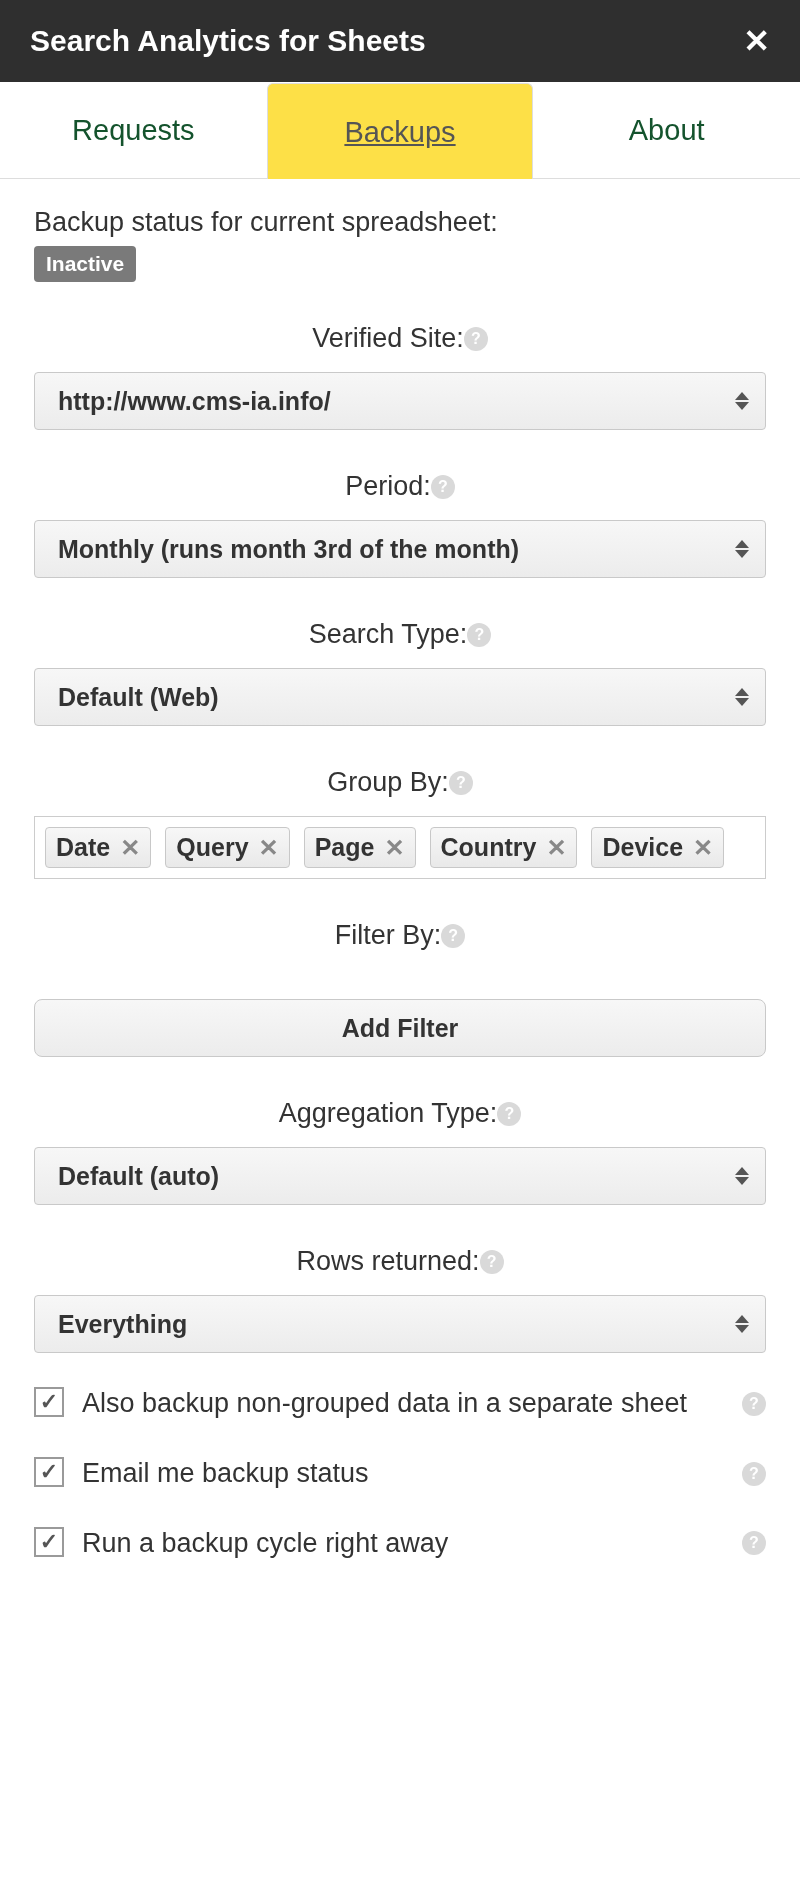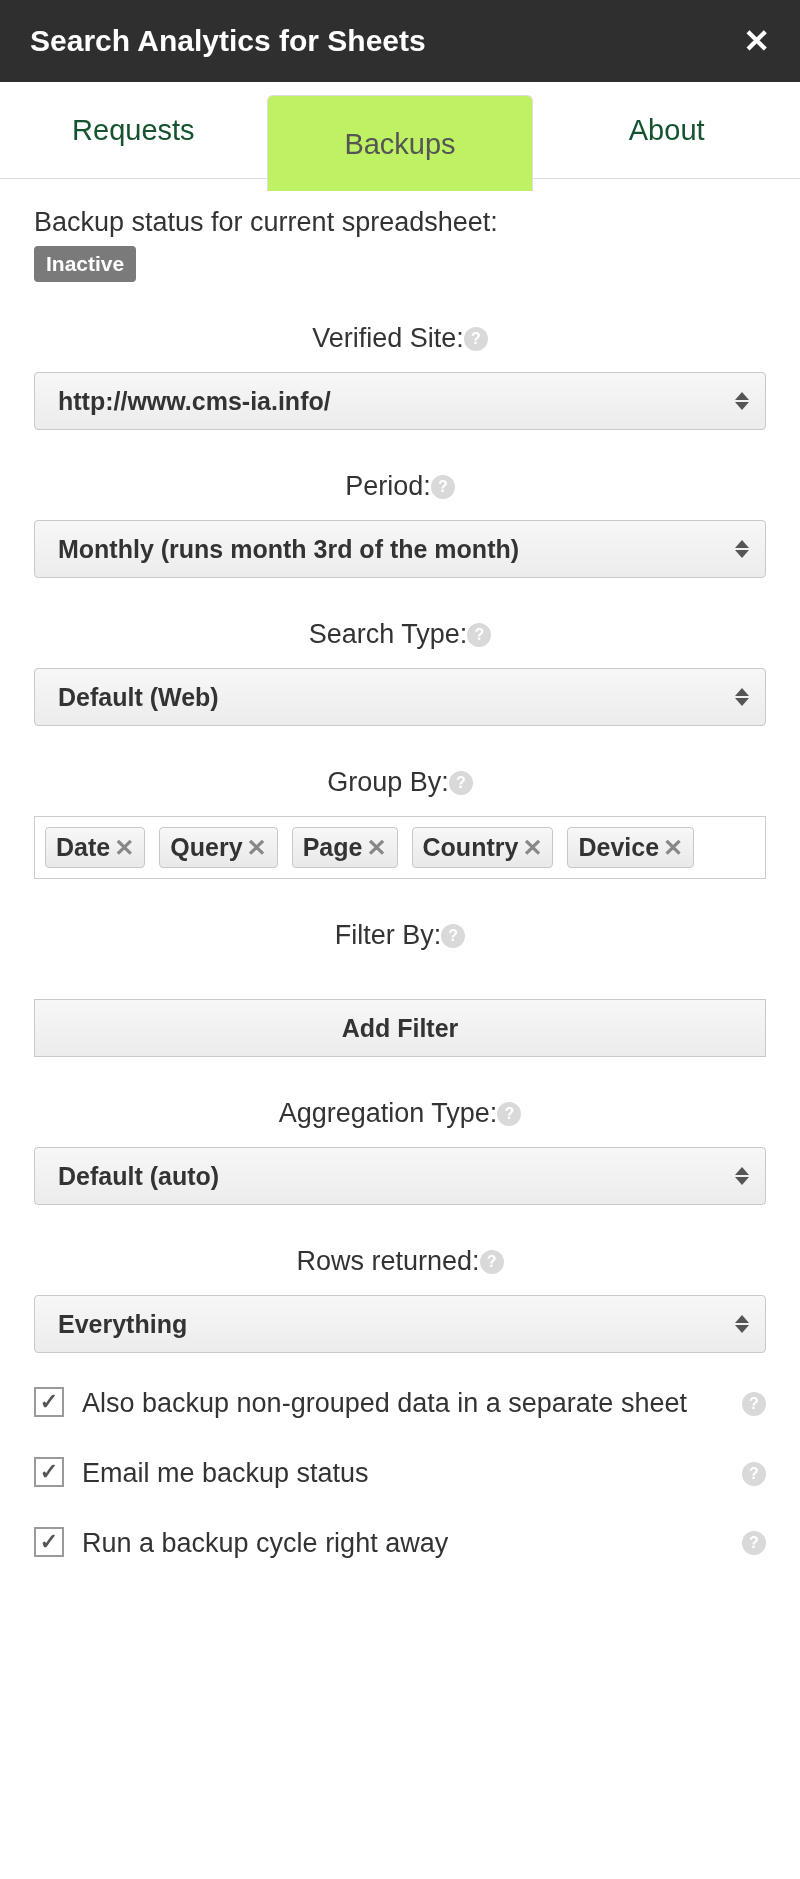--- a/index.html
+++ b/index.html
@@ -5,21 +5,21 @@
   * { box-sizing: border-box; margin: 0; padding: 0; }
   html, body { width: 800px; font-family: -apple-system, BlinkMacSystemFont, "Helvetica Neue", Arial, sans-serif; color: #333; }
   body { background: #fff; }
 
   .header { background: #2f2f2f; color: #fff; padding: 22px 30px; display: flex; align-items: center; justify-content: space-between; }
   .header-title { font-size: 30px; font-weight: 700; }
   .close-icon { font-size: 32px; font-weight: 700; cursor: pointer; color: #fff; }
 
   .tabs { display: flex; border-bottom: 1px solid #ddd; }
   .tab { flex: 1; text-align: center; padding: 32px 10px 30px; font-size: 29px; color: #14532d; cursor: pointer; border-right: 1px solid transparent; border-left: 1px solid transparent; }
-  .tab.active { color: #555; border-left: 1px solid #ddd; border-right: 1px solid #ddd; border-top: 1px solid #ddd; position: relative; top: 13px; background: #bef264; border-radius: 6px 6px 0 0; }
+  .tab.active { color: #555; border-left: 1px solid #ddd; border-right: 1px solid #ddd; border-top: 1px solid #ddd; position: relative; top: 1px; background: #fde047; border-radius: 6px 6px 0 0; text-decoration: underline; }
 
   .content { padding: 28px 34px 40px; }
 
   .status-row { font-size: 27px; margin-bottom: 4px; }
   .badge { display: inline-block; background: #7a7a7a; color: #ffffff; font-size: 21px; font-weight: 700; padding: 6px 12px; border-radius: 4px; }
 
   .field { margin-top: 34px; }
   .field-label-row { display: flex; justify-content: center; align-items: center; font-size: 27px; margin-bottom: 18px; margin-top: 41px; }
   .help-icon { width: 24px; height: 24px; border-radius: 50%; background: #d9d9d9; color: #fff; display: flex; align-items: center; justify-content: center; font-size: 16px; font-weight: 700; cursor: pointer; }
 
@@ -54,36 +54,36 @@
     border: 1px solid #ccc;
     padding: 10px;
     display: flex;
     flex-wrap: wrap;
     gap: 14px;
     cursor: text;
   }
   .chip {
     display: inline-flex;
     align-items: center;
-    gap: 4px;
+    gap: 10px;
     background: linear-gradient(#f7f7f7, #e9e9e9);
     border: 1px solid #c8c8c8;
     border-radius: 4px;
     padding: 5px 10px;
     font-size: 25px;
     font-weight: 700;
     cursor: default;
   }
   .chip-x { color: #888; font-size: 24px; font-weight: 700; cursor: pointer; }
 
   .btn {
     width: 100%;
     height: 58px;
     border: 1px solid #c9c9c9;
-    border-radius: 0;
+    border-radius: 8px;
     background: linear-gradient(#f7f7f7, #ececec);
     font-size: 25px;
     font-weight: 700;
     display: flex;
     align-items: center;
     justify-content: center;
     cursor: pointer;
   }
 
   .check-row { display: flex; align-items: flex-start; gap: 18px; margin-top: 32px; font-size: 27px; position: relative; }

